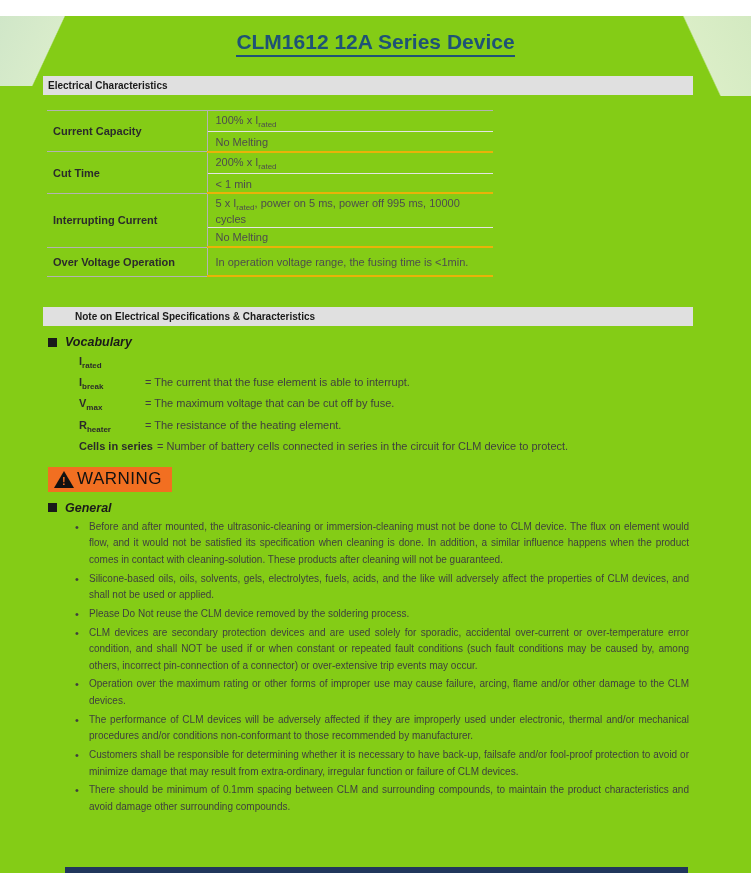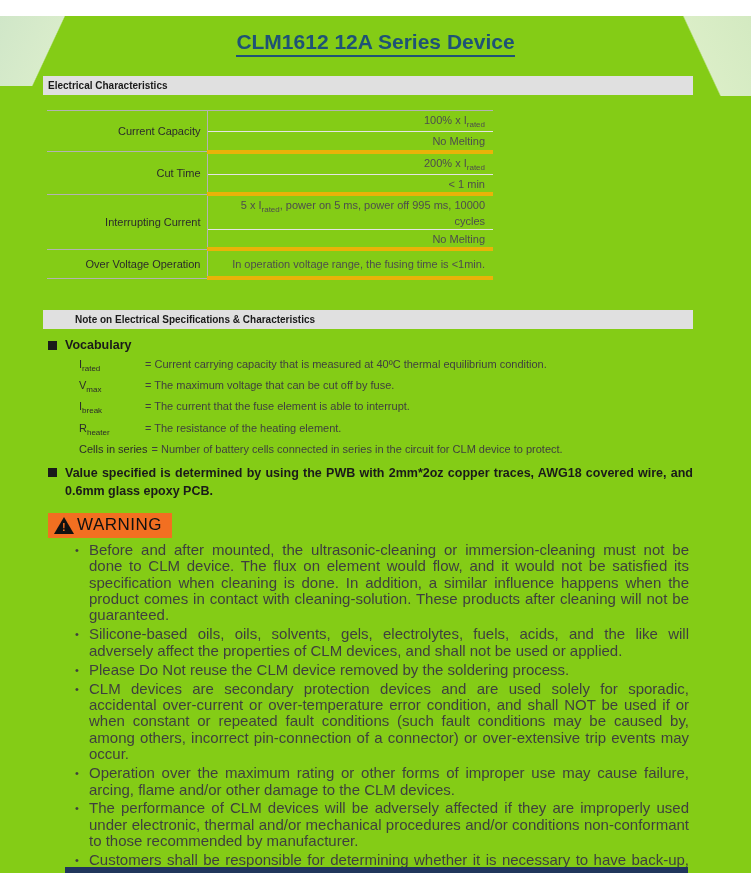--- a/index.html
+++ b/index.html
@@ -51,49 +51,49 @@
   .section-bar.second { margin-top: 30px; padding-left: 32px; }
 
   
   table.spec {
     margin: 15px 0 0 4px;
     width: 446px;
     border-collapse: collapse;
     border-top: 1px solid #b3b3b3;
     font-size: 11px;
   }
-  table.spec td { vertical-align: middle; text-align: right; }
+  table.spec td { vertical-align: middle; }
   td.lbl {
     width: 160px;
-    font-weight: normal;
+    font-weight: bold;
     color: #2b2b2b;
     padding: 8px 6px;
     border-right: 1px solid #b3b3b3;
     border-bottom: 1px solid #b3b3b3;
   }
   td.val {
     color: #4d4d4d;
     padding: 3px 8px 2px 8px;
     height: 20px;
   }
   td.val.cont { border-top: 1px solid #e4e4e4; }
-  td.val.last { border-bottom: 4px solid #eab308; }
+  td.val.last { border-bottom: 2px solid #eab308; }
   .subsc { font-size: 8px; vertical-align: sub; }
 
   
-  .sq-head { display: flex; align-items: center; margin: 9px 0 4px 5px; }
+  .sq-head { display: flex; align-items: center; margin: 9px 0 4px 5px; font-style: italic; }
   .sq {
     display: inline-block; width: 9px; height: 9px;
     background: #1a1a1a; margin-right: 8px; flex: 0 0 auto;
   }
   .sq-head .hd-label { font-weight: bold; font-size: 12.5px; color: #1a1a1a; }
 
   .vocab { margin: 2px 0 0 36px; }
   .vocab-row { display: flex; font-size: 11px; line-height: 16px; color: #3f3f3f; }
-  .vocab-term { font-weight: normal; color: #2b2b2b; min-width: 66px; padding-right: 4px; }
+  .vocab-term { font-weight: bold; color: #2b2b2b; min-width: 66px; padding-right: 4px; }
   .vocab-def { flex: 1; }
 
   
   .note-item { display: flex; margin: 7px 0 0 5px; }
   .note-item .sq { margin-top: 4px; }
   .note-text {
     font-weight: bold; font-size: 12.5px; line-height: 18px;
     color: #1a1a1a; text-align: justify; width: 628px;
   }
 
@@ -112,21 +112,21 @@
     position: absolute; left: -2px; top: 3px;
     color: #f26f21; font-size: 11px; font-weight: bold; line-height: 14px;
   }
   .warning-label { font-size: 17px; font-weight: normal; color: #111111; letter-spacing: .5px; }
 
   
   .bullets { margin: 4px 0 0 32px; }
   .bullet-row { display: flex; margin-top: 2.5px; }
   .dot { width: 14px; flex: 0 0 auto; color: #3f3f3f; font-size: 11px; line-height: 16.4px; }
   .bullet-text {
-    font-size: 15px; line-height: 16.4px; color: #3f3f3f;
+    font-size: 10px; line-height: 16.4px; color: #3f3f3f;
     text-align: justify; width: 600px;
   }
 
   .footer-bar {
     position: absolute; left: 65px; bottom: 0; width: 623px; height: 6px;
     background: #20365c;
   }
 </style>
 </head>
 <body>
@@ -176,54 +176,53 @@
     <div class="section-bar second">Note on Electrical Specifications &amp; Characteristics</div>
 
     <div class="sq-head">
       <span class="sq"></span>
       <span class="hd-label">Vocabulary</span>
     </div>
 
     <div class="vocab">
         <div class="vocab-row">
           <span class="vocab-term">I<span class="subsc">rated</span></span>
-          <span class="vocab-def">= Current carrying capacity that is measured at 40ºC thermal equilibrium condition.</span>
+        </div>
+        <div class="vocab-row">
+          <span class="vocab-term">I<span class="subsc">break</span></span>
+          <span class="vocab-def">= The current that the fuse element is able to interrupt.</span>
         </div>
         <div class="vocab-row">
           <span class="vocab-term">V<span class="subsc">max</span></span>
           <span class="vocab-def">= The maximum voltage that can be cut off by fuse.</span>
         </div>
         <div class="vocab-row">
-          <span class="vocab-term">I<span class="subsc">break</span></span>
-          <span class="vocab-def">= The current that the fuse element is able to interrupt.</span>
-        </div>
-        <div class="vocab-row">
           <span class="vocab-term">R<span class="subsc">heater</span></span>
           <span class="vocab-def">= The resistance of the heating element.</span>
         </div>
         <div class="vocab-row">
           <span class="vocab-term">Cells in series</span>
           <span class="vocab-def">= Number of battery cells connected in series in the circuit for CLM device to protect.</span>
         </div>
       </div>
 
     <div id="notes-list">
-        <div class="note-item">
-          <span class="sq"></span>
-          <div class="note-text">Value specified is determined by using the PWB with 2mm*2oz copper traces, AWG18 covered wire, and 0.6mm glass epoxy PCB.</div>
-        </div>
       </div>
 
     <div class="warning-box">
       <span class="warn-tri">
           <span class="excl">!</span>
         </span>
       <span class="warning-label">WARNING</span>
     </div>
 
+    <div class="sq-head">
+      <span class="sq"></span>
+      <span class="hd-label">General</span>
+    </div>
 
     <div class="bullets">
         <div class="bullet-row">
           <span class="dot">•</span>
           <div class="bullet-text">Before and after mounted, the ultrasonic-cleaning or immersion-cleaning must not be done to CLM device. The flux on element would flow, and it would not be satisfied its specification when cleaning is done. In addition, a similar influence happens when the product comes in contact with cleaning-solution. These products after cleaning will not be guaranteed.</div>
         </div>
         <div class="bullet-row">
           <span class="dot">•</span>
           <div class="bullet-text">Silicone-based oils, oils, solvents, gels, electrolytes, fuels, acids, and the like will adversely affect the properties of CLM devices, and shall not be used or applied.</div>
         </div>

